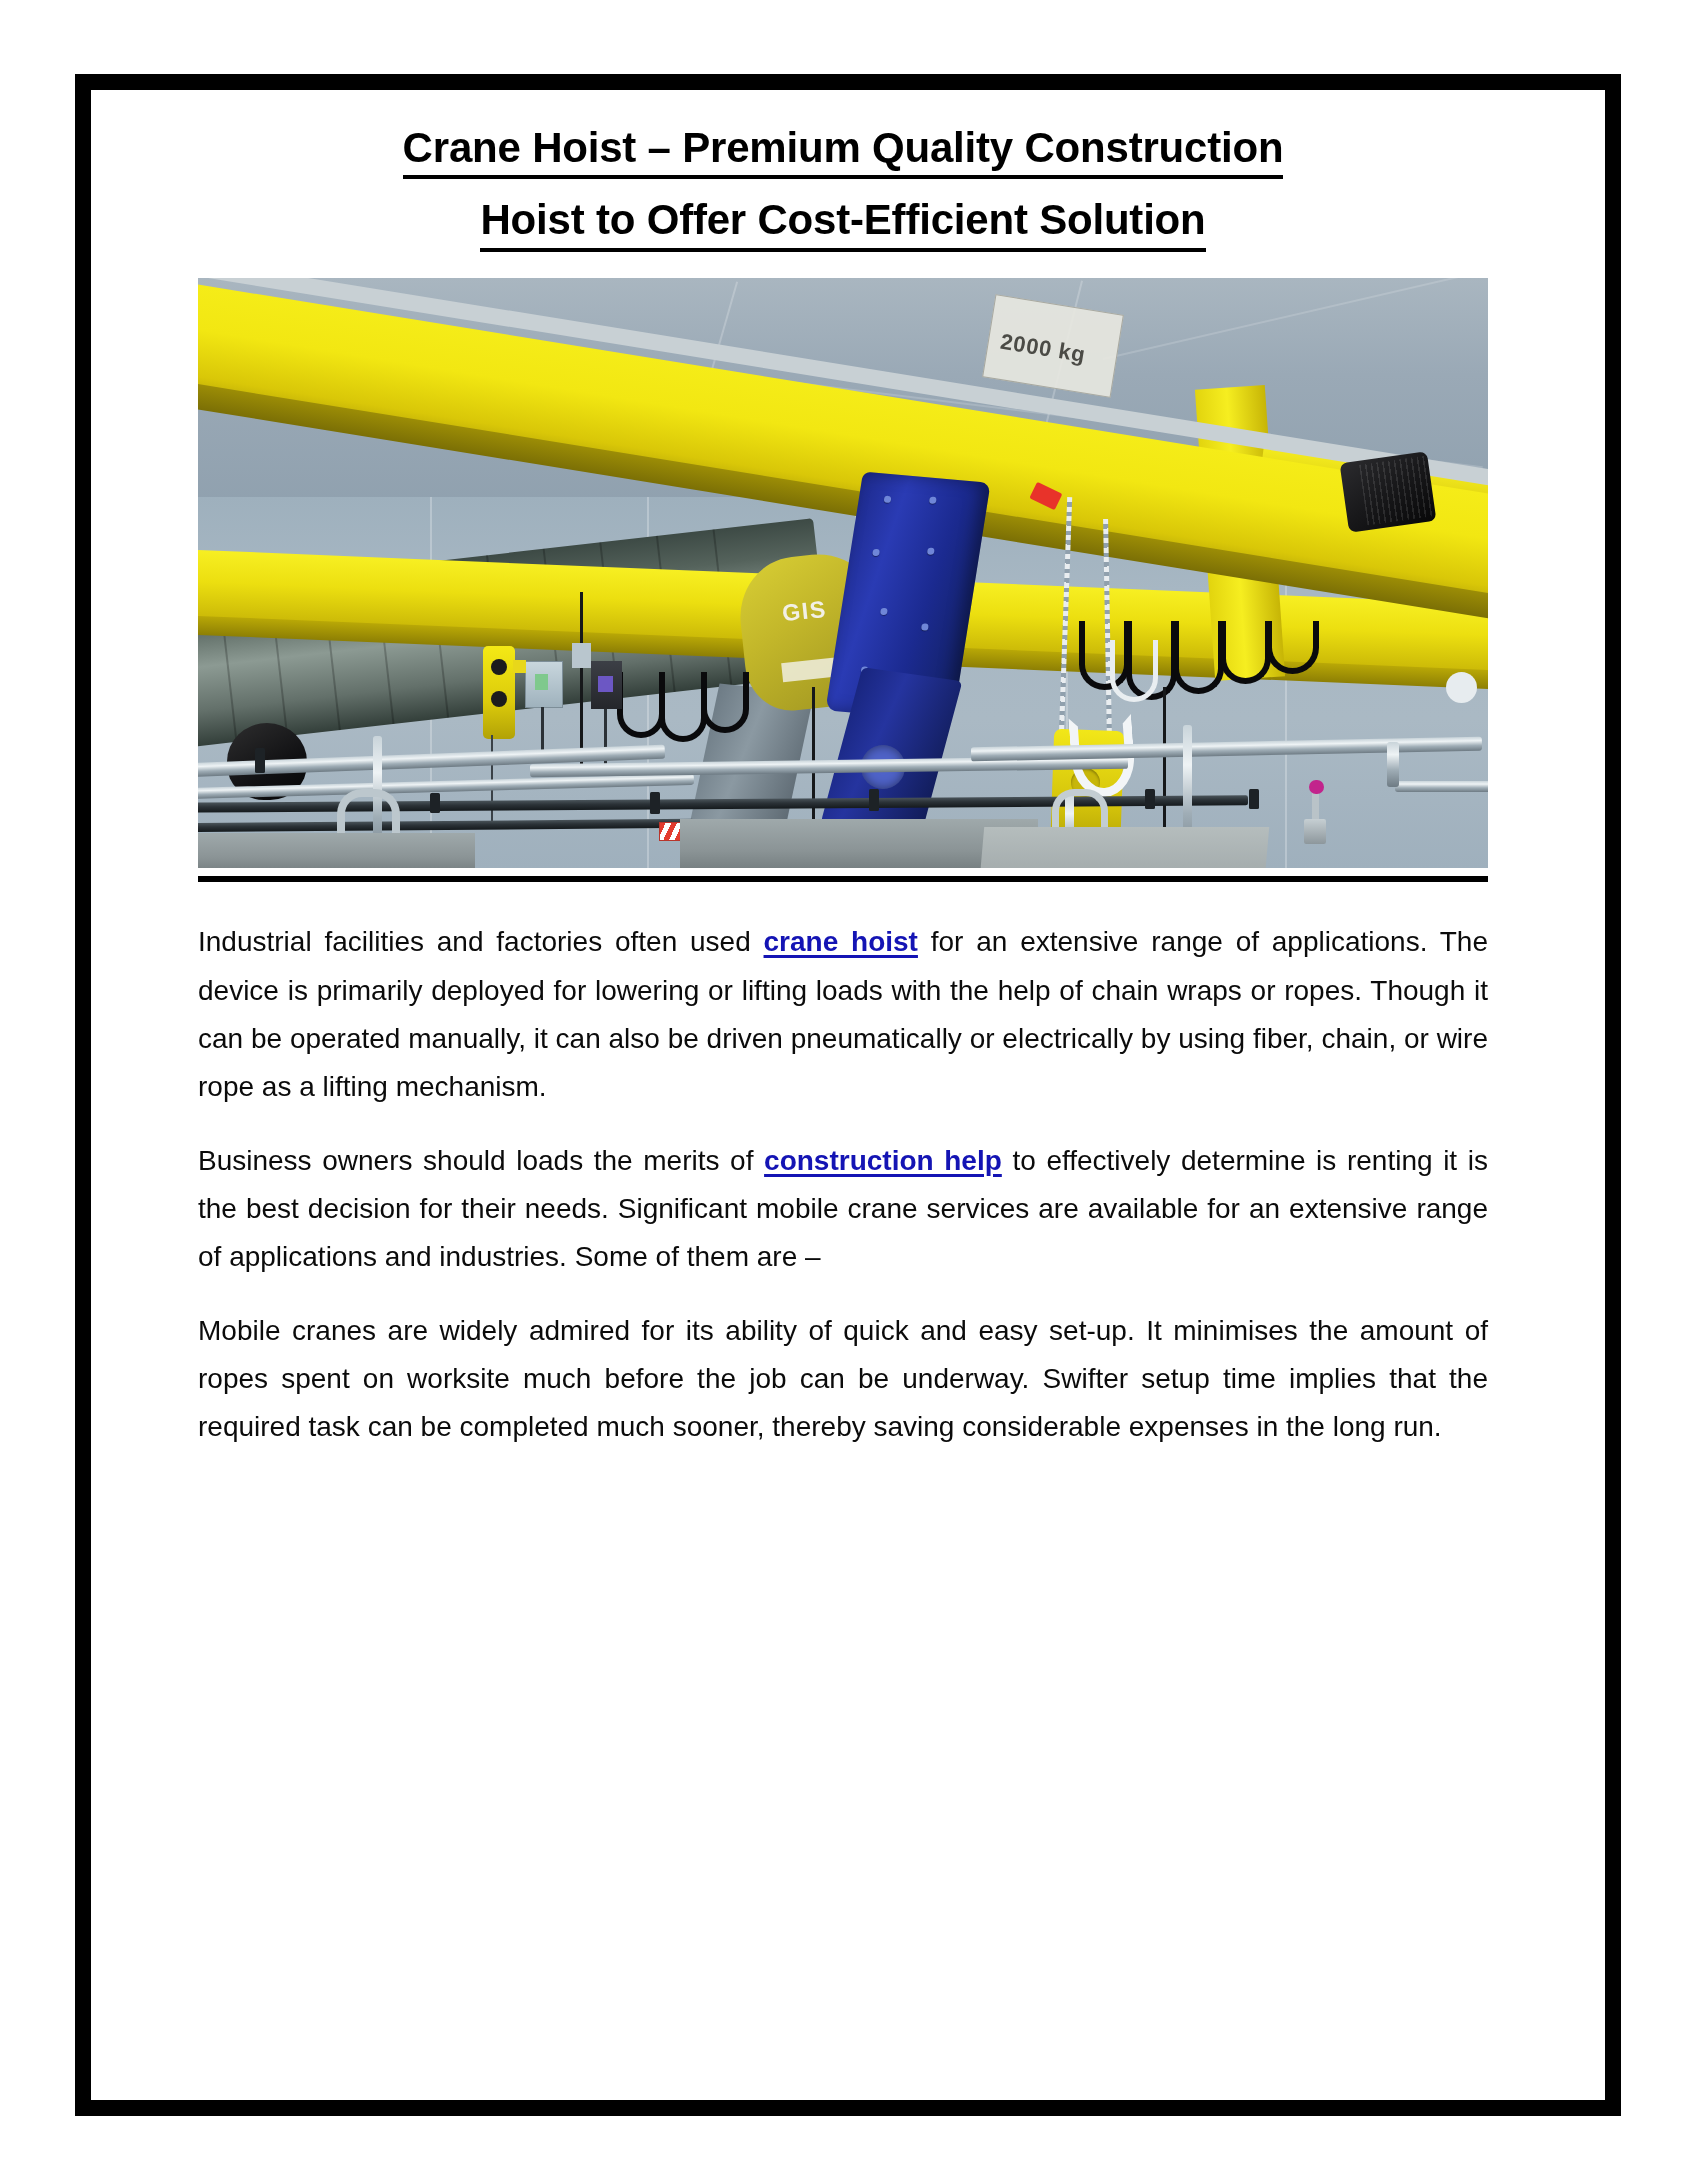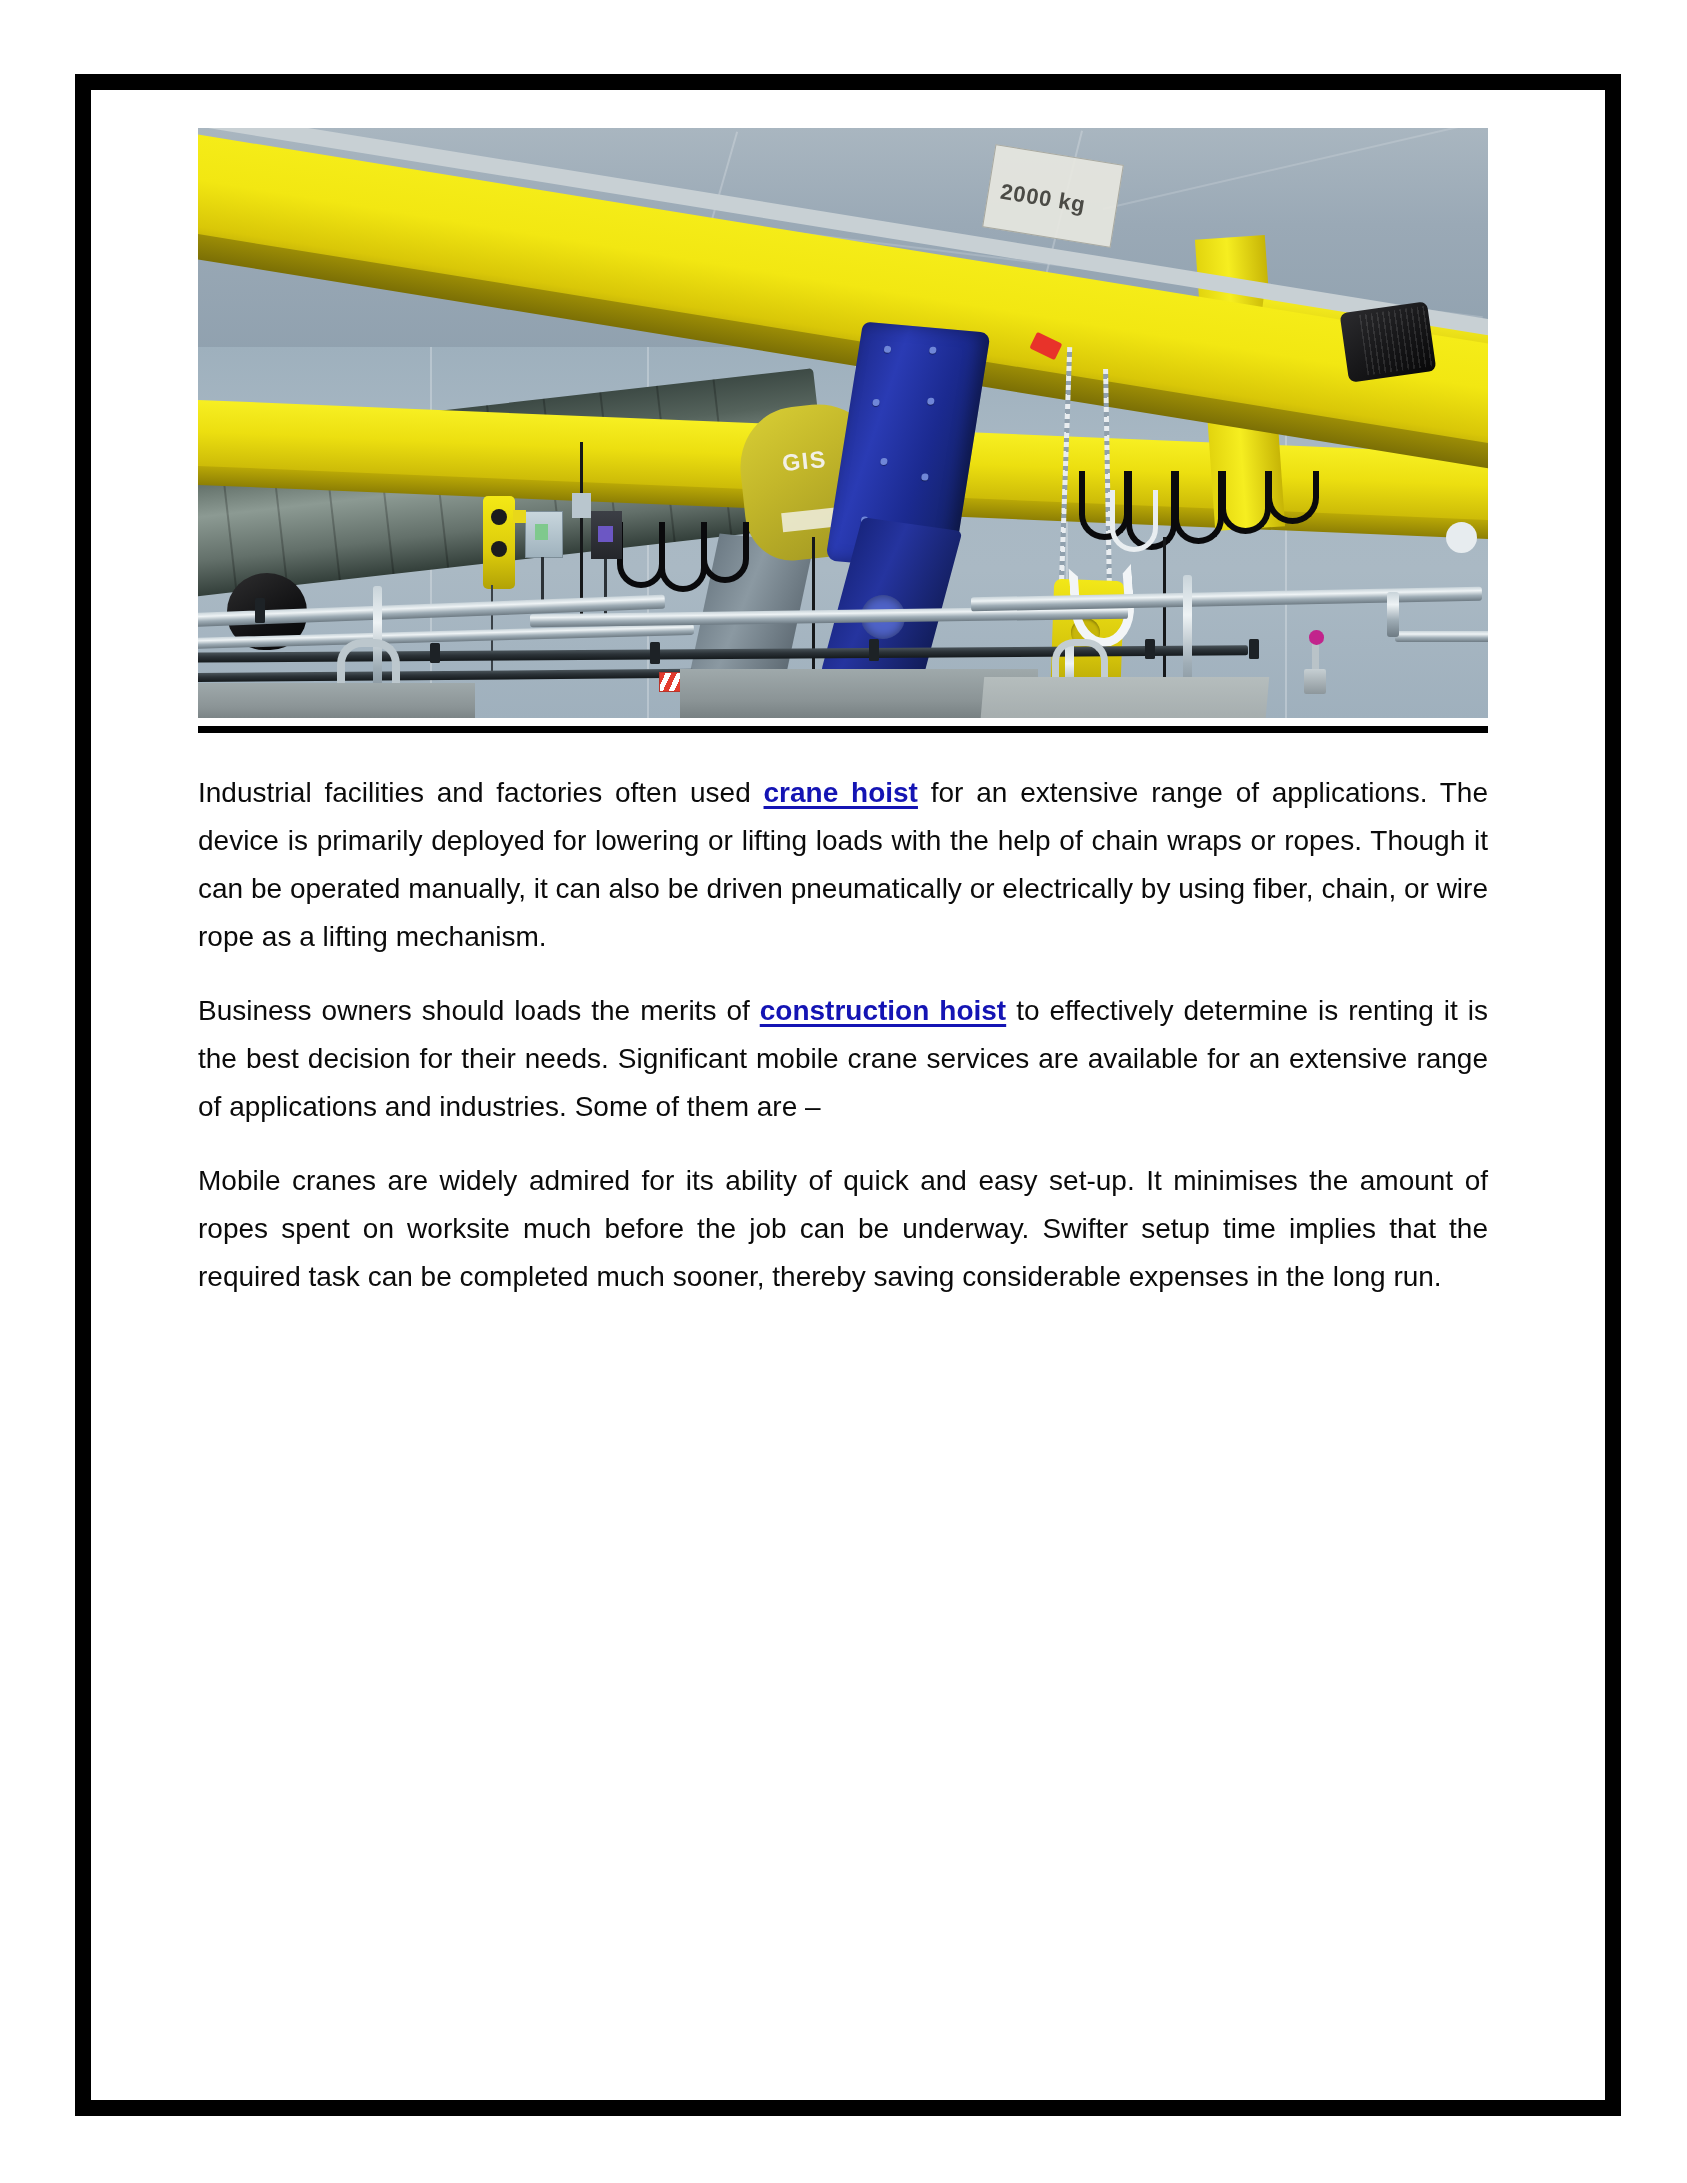--- a/index.html
+++ b/index.html
@@ -479,20 +479,24 @@
   }
 </style>
 </head>
 <body>
 
 <div id="page">
   <div id="page-border"></div>
 
   <div id="content">
 
+    <h1 id="doc-title">
+      <span class="tline">Crane Hoist – Premium Quality Construction</span><br>
+      <span class="tline second">Hoist to Offer Cost-Efficient Solution</span>
+    </h1>
 
     <div id="photo-wrap">
       <div id="photo">
 
         <div class="ph ceiling"></div>
         <div class="ph ceil-seam" style="left:511px; top:0; height:197px; transform:rotate(16deg);"></div>
         <div class="ph ceil-seam" style="left:861px; top:0; height:182px; transform:rotate(14deg);"></div>
         <div class="ph ceil-tile" style="left:452px; top:86px; width:839px; transform:rotate(7deg);"></div>
         <div class="ph ceil-tile" style="left:555px; top:143px; width:737px; transform:rotate(6deg);"></div>
         <div class="ph ceil-tile" style="left:905px; top:80px; width:387px; transform:rotate(-13deg);"></div>
@@ -626,20 +630,20 @@
         <div class="ph indicator-top"></div>
         <div class="ph indicator-base"></div>
 
       </div>
       <div id="photo-rule"></div>
     </div>
 
     <p class="para first"><span>Industrial facilities and factories often used </span><a href="#" class="doclink">crane hoist</a><span> for an extensive range of applications. The device is primarily deployed for lowering or lifting loads with the help of chain wraps or ropes. Though it can be operated manually, it can also be driven pneumatically or electrically by using fiber, chain, or wire rope as a lifting mechanism.</span></p>
 
 
-    <p class="para spaced"><span>Business owners should loads the merits of </span><a href="#" class="doclink">construction hoist</a><span> to effectively determine is renting it is the best decision for their needs. Significant mobile crane services are available for an extensive range of applications and industries. Some of them are –</span></p>
+    <p class="para spaced"><span>Business owners should loads the merits of </span><a href="#" class="doclink">construction help</a><span> to effectively determine is renting it is the best decision for their needs. Significant mobile crane services are available for an extensive range of applications and industries. Some of them are –</span></p>
 
 
     <p class="para spaced">Mobile cranes are widely admired for its ability of quick and easy set-up. It minimises the amount of ropes spent on worksite much before the job can be underway. Swifter setup time implies that the required task can be completed much sooner, thereby saving considerable expenses in the long run.</p>
 
   </div>
 </div>
 
 
 </body></html>

